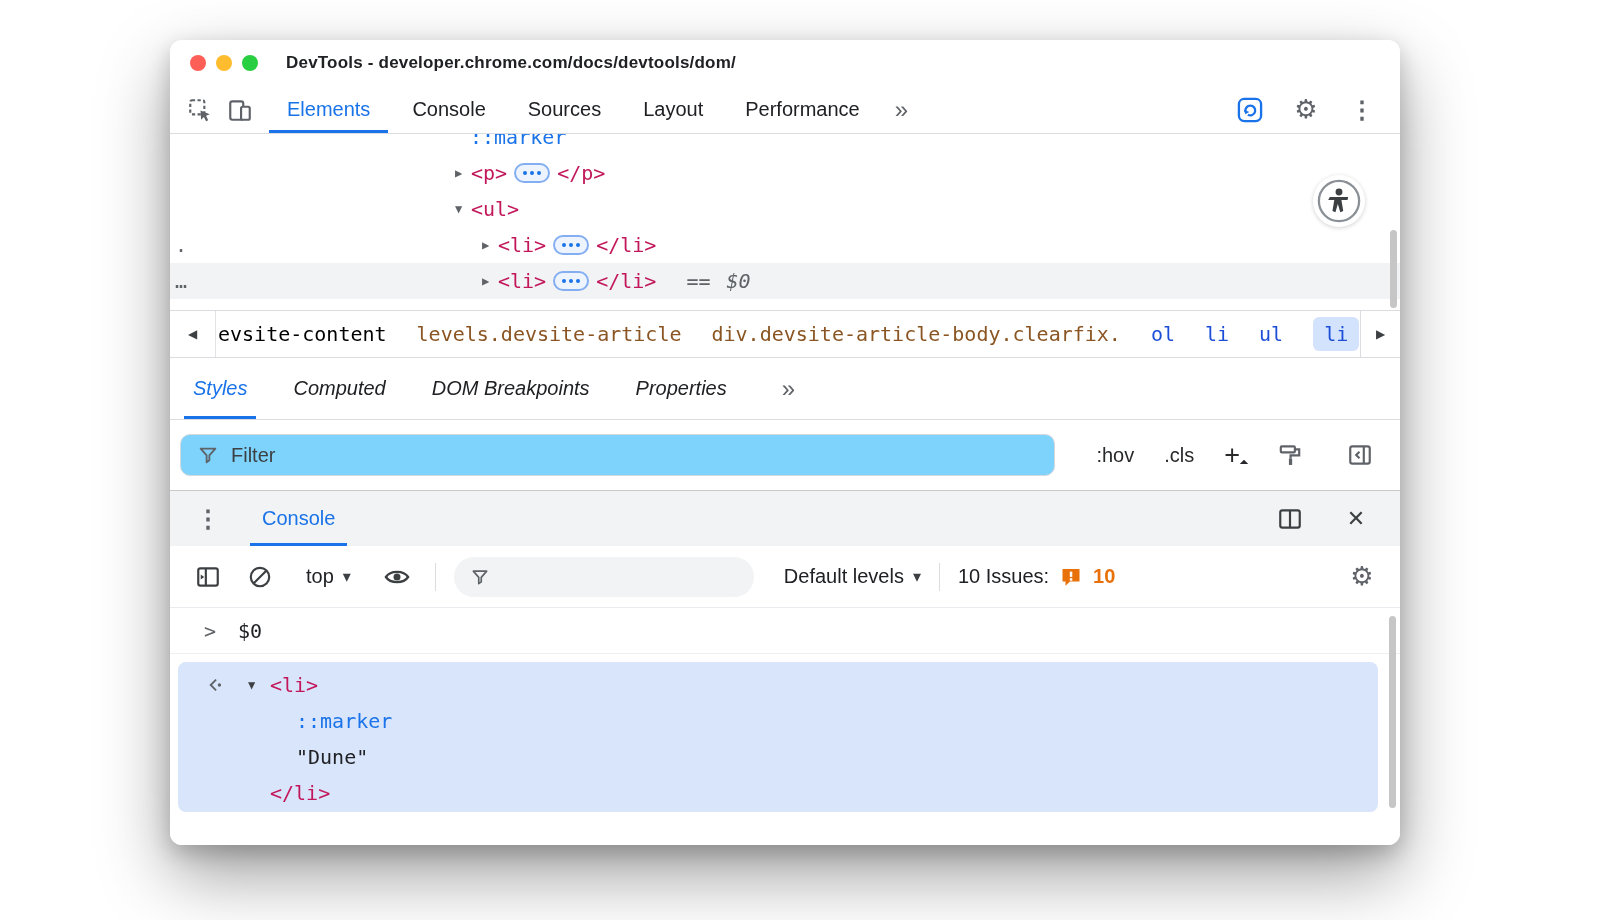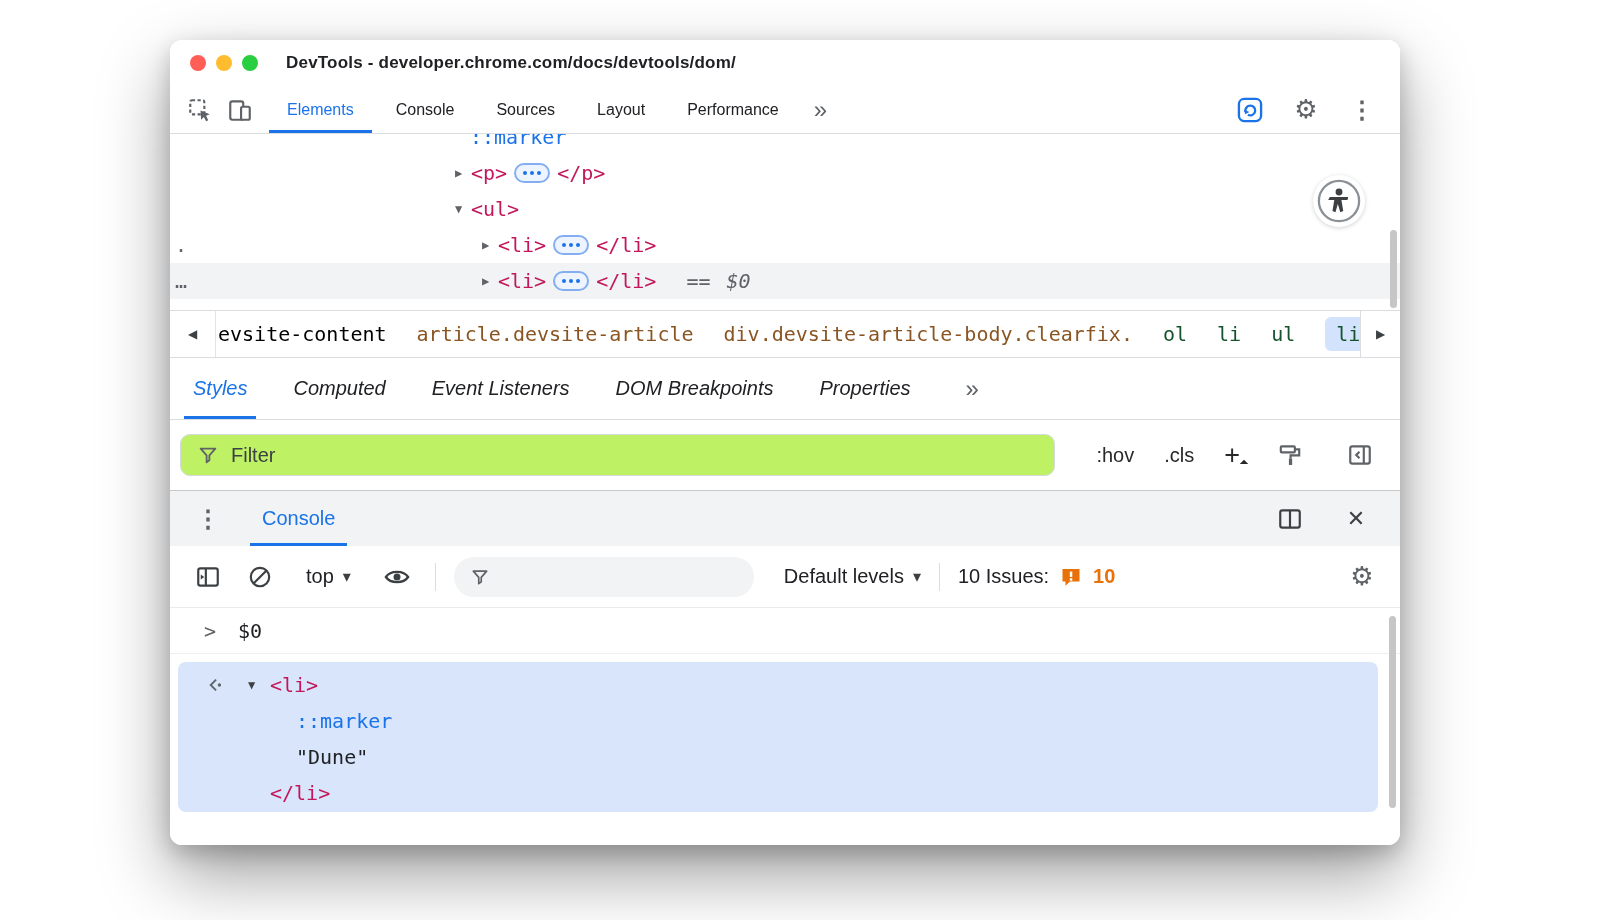--- a/index.html
+++ b/index.html
@@ -16,21 +16,21 @@
   .traffic { display:flex; gap:10px; }
   .dot { width:16px; height:16px; border-radius:50%; display:inline-block; }
   .dot.red{background:#ff5f57}.dot.yellow{background:#febc2e}.dot.green{background:#2ace41}
   .win-title { margin-left:28px; font-size:17px; font-weight:700; color:#202124; letter-spacing:.2px; }
 
   
   .main-toolbar { height:48px; display:flex; align-items:stretch; border-bottom:1px solid #dadce0; padding:0 10px; }
   .icon-btn { background:none; border:none; display:flex; align-items:center; justify-content:center;
               width:40px; cursor:default; }
   .tabs { display:flex; margin-left:6px; }
-  .tab { display:flex; align-items:center; padding:0 21px; font-size:16px; color:#202124; position:relative; }
+  .tab { display:flex; align-items:center; padding:0 21px; font-size:20px; color:#202124; position:relative; }
   .tab.active { color:#1a73e8; }
   .tab.active::after { content:""; position:absolute; left:3px; right:3px; bottom:0; height:3px; background:#1a73e8; }
   .chev-more { display:flex; align-items:center; padding:0 14px; color:#5f6368; font-size:24px; background:none; border:none; }
   .chev-more::before { content:"\00BB"; }
   .mt-right { margin-left:auto; display:flex; align-items:center; gap:16px; padding-right:8px; }
   .glyph-gear::before { content:"\2699"; font-size:26px; color:#5f6368; }
   .glyph-kebab::before { content:"\22EE"; font-size:24px; color:#5f6368; font-weight:bold; }
 
   
   .dom-tree { height:176px; position:relative; overflow:hidden;
@@ -65,33 +65,33 @@
                 font-size:20px; overflow:hidden; }
   .bc-scroll { width:46px; height:100%; display:flex; align-items:center; justify-content:center;
                background:none; border:none; color:#3c4043; flex:0 0 46px; }
   .bc-scroll.left { border-right:1px solid #e2e3e5; }
   .bc-scroll.left::before{content:"\25C0"; font-size:12px;}
   .bc-scroll.right { border-left:1px solid #dadce0; margin-left:auto; flex:0 0 40px; width:40px; }
   .bc-scroll.right::before{content:"\25B6"; font-size:12px;}
   .bc-items { display:flex; align-items:center; gap:30px; padding-left:2px; overflow:hidden; white-space:nowrap; }
   .bc-red { color:#000000; }
   .bc-brown { color:#8a5522; }
-  .bc-tag { color:#14532d; }
+  .bc-tag { color:#1d4ed8; }
   .bc-item.selected { background:#d3e3fd; border-radius:6px; padding:5px 11px; }
 
   
   .styles-tabs { height:62px; display:flex; align-items:stretch; border-bottom:1px solid #dadce0; padding-left:0;font-style:italic; }
   .stab { display:flex; align-items:center; padding:0 23px; font-size:20px; color:#202124; position:relative; }
   .stab.active { color:#1a73e8; }
   .stab.active::after { content:""; position:absolute; left:14px; right:14px; bottom:0; height:3px; background:#1a73e8; }
   .stabs-more { margin-left:18px; padding-right:60px; }
 
   
   .filter-row { height:70px; display:flex; align-items:center; padding:0 20px 0 10px; }
-  .filter-pill { width:875px; height:42px; border:1px solid #d5d8dc; background:#bef264; border-radius:10px;
+  .filter-pill { width:875px; height:42px; border:1px solid #d5d8dc; background:#7dd3fc; border-radius:10px;
                  display:flex; align-items:center; gap:12px; padding:0 16px; color:#3c4043; font-size:20px; }
   .fr-right { margin-left:auto; display:flex; align-items:center; gap:30px; font-size:20px; color:#28292b; }
   .plus-btn { position:relative; font-size:27px; color:#28292b; background:none; border:none; line-height:1; }
   .plus-btn::after { content:""; position:absolute; right:-7px; bottom:2px; border-left:6px solid transparent;
                      border-top:6px solid #28292b; transform:rotate(-45deg); }
   .txt-btn { background:none; border:none; font-size:20px; color:#28292b; font-family:"Liberation Sans",sans-serif; }
 
   
   .drawer-header { height:56px; background:#f1f3f4; border-top:1px solid #c9c9c9;
                    display:flex; align-items:stretch; }
@@ -229,39 +229,36 @@
           <path d="M12 16.6 h16 l-.6 2.6 h-5.3 l1.6 9.6 -2.6 1 -2.1-7.2 -2.1 7.2 -2.6-1 1.6-9.6 h-5.3 z" fill="#3c4043"></path>
         </svg>
       </button>
       <div class="vthumb tree-thumb"></div>
     </div>
 
     <div class="breadcrumb">
       <button class="bc-scroll left"></button>
       <div class="bc-items">
         <span class="bc-item bc-red">evsite-content</span>
-        <span class="bc-item bc-brown">article.devsite-article</span>
+        <span class="bc-item bc-brown">levels.devsite-article</span>
         <span class="bc-item bc-brown">div.devsite-article-body.clearfix.</span>
         <span class="bc-item bc-tag">ol</span>
         <span class="bc-item bc-tag">li</span>
         <span class="bc-item bc-tag">ul</span>
         <span class="bc-item bc-tag selected">li</span>
       </div>
       <button class="bc-scroll right"></button>
     </div>
 
     <div class="styles-tabs">
       <div class="stab active">
           <span>Styles</span>
         </div>
       <div class="stab">
           <span>Computed</span>
-        </div>
-      <div class="stab">
-          <span>Event Listeners</span>
         </div>
       <div class="stab">
           <span>DOM Breakpoints</span>
         </div>
       <div class="stab">
           <span>Properties</span>
         </div>
       <button class="chev-more stabs-more"></button>
     </div>
 

